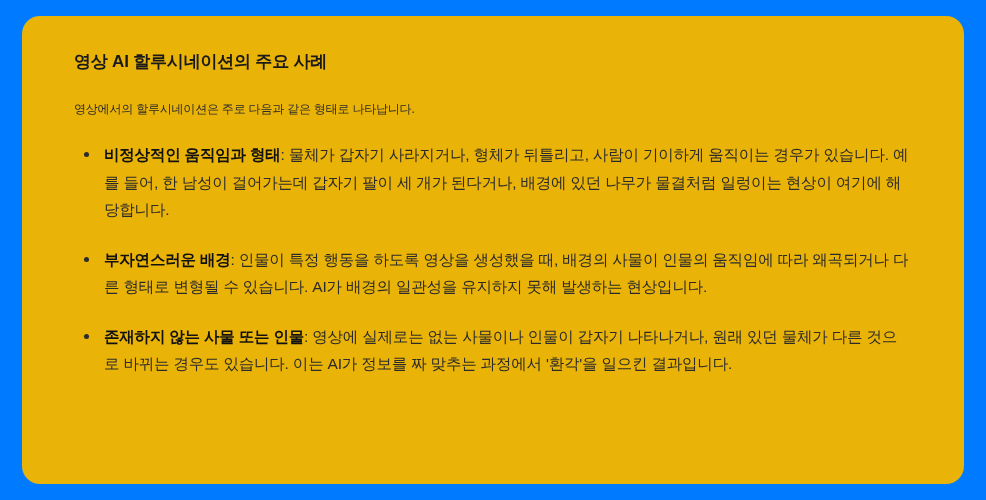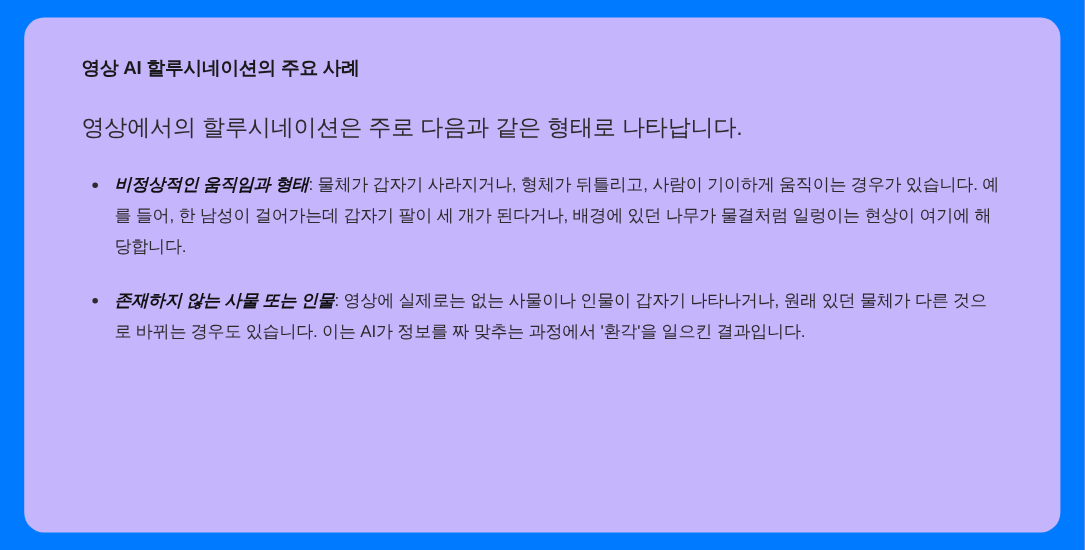--- a/index.html
+++ b/index.html
@@ -12,36 +12,36 @@
     background: #007BFF;
     font-family: "Liberation Sans", sans-serif;
     overflow: hidden;
   }
   .card {
     position: absolute;
     left: 22px;
     top: 16px;
     width: 942px;
     height: 468px;
-    background: #c4b5fd;
+    background: #eab308;
     border-radius: 18px;
     box-sizing: border-box;
     padding: 34px 52px 0 52px;
     overflow: hidden;
   }
   .doc-title {
     font-size: 17px;
     font-weight: bold;
     color: #1a1a1a;
     letter-spacing: -0.2px;
     margin: 0 0 26px 0;
     line-height: 1.4;
   }
   .intro {
-    font-size: 21px;
+    font-size: 12px;
     color: #2b2b2b;
     margin: 0 0 22px 0;
     line-height: 1.6;
     letter-spacing: -0.2px;
   }
   ul.bullets {
     list-style: none;
     margin: 0;
     padding: 0;
   }
@@ -64,30 +64,32 @@
     left: 10px;
     top: 11px;
     width: 5px;
     height: 5px;
     border-radius: 50%;
     background: #2b2b2b;
   }
   .term {
     font-weight: bold;
     color: #111111;
-    font-style: italic;
   }
 </style>
 </head>
 <body>
 
 <div class="card">
   <h1 class="doc-title">영상 AI 할루시네이션의 주요 사례</h1>
   <p class="intro">영상에서의 할루시네이션은 주로 다음과 같은 형태로 나타납니다.</p>
   <ul class="bullets">
     <li>
       <span class="term">비정상적인 움직임과 형태</span><span>: 물체가 갑자기 사라지거나, 형체가 뒤틀리고, 사람이 기이하게 움직이는 경우가 있습니다. 예를 들어, 한 남성이 걸어가는데 갑자기 팔이 세 개가 된다거나, 배경에 있던 나무가 물결처럼 일렁이는 현상이 여기에 해당합니다.</span>
     </li>
     <li>
+      <span class="term">부자연스러운 배경</span><span>: 인물이 특정 행동을 하도록 영상을 생성했을 때, 배경의 사물이 인물의 움직임에 따라 왜곡되거나 다른 형태로 변형될 수 있습니다. AI가 배경의 일관성을 유지하지 못해 발생하는 현상입니다.</span>
+    </li>
+    <li>
       <span class="term">존재하지 않는 사물 또는 인물</span><span>: 영상에 실제로는 없는 사물이나 인물이 갑자기 나타나거나, 원래 있던 물체가 다른 것으로 바뀌는 경우도 있습니다. 이는 AI가 정보를 짜 맞추는 과정에서 '환각'을 일으킨 결과입니다.</span>
     </li>
   </ul>
 </div>
 
 </body></html>

